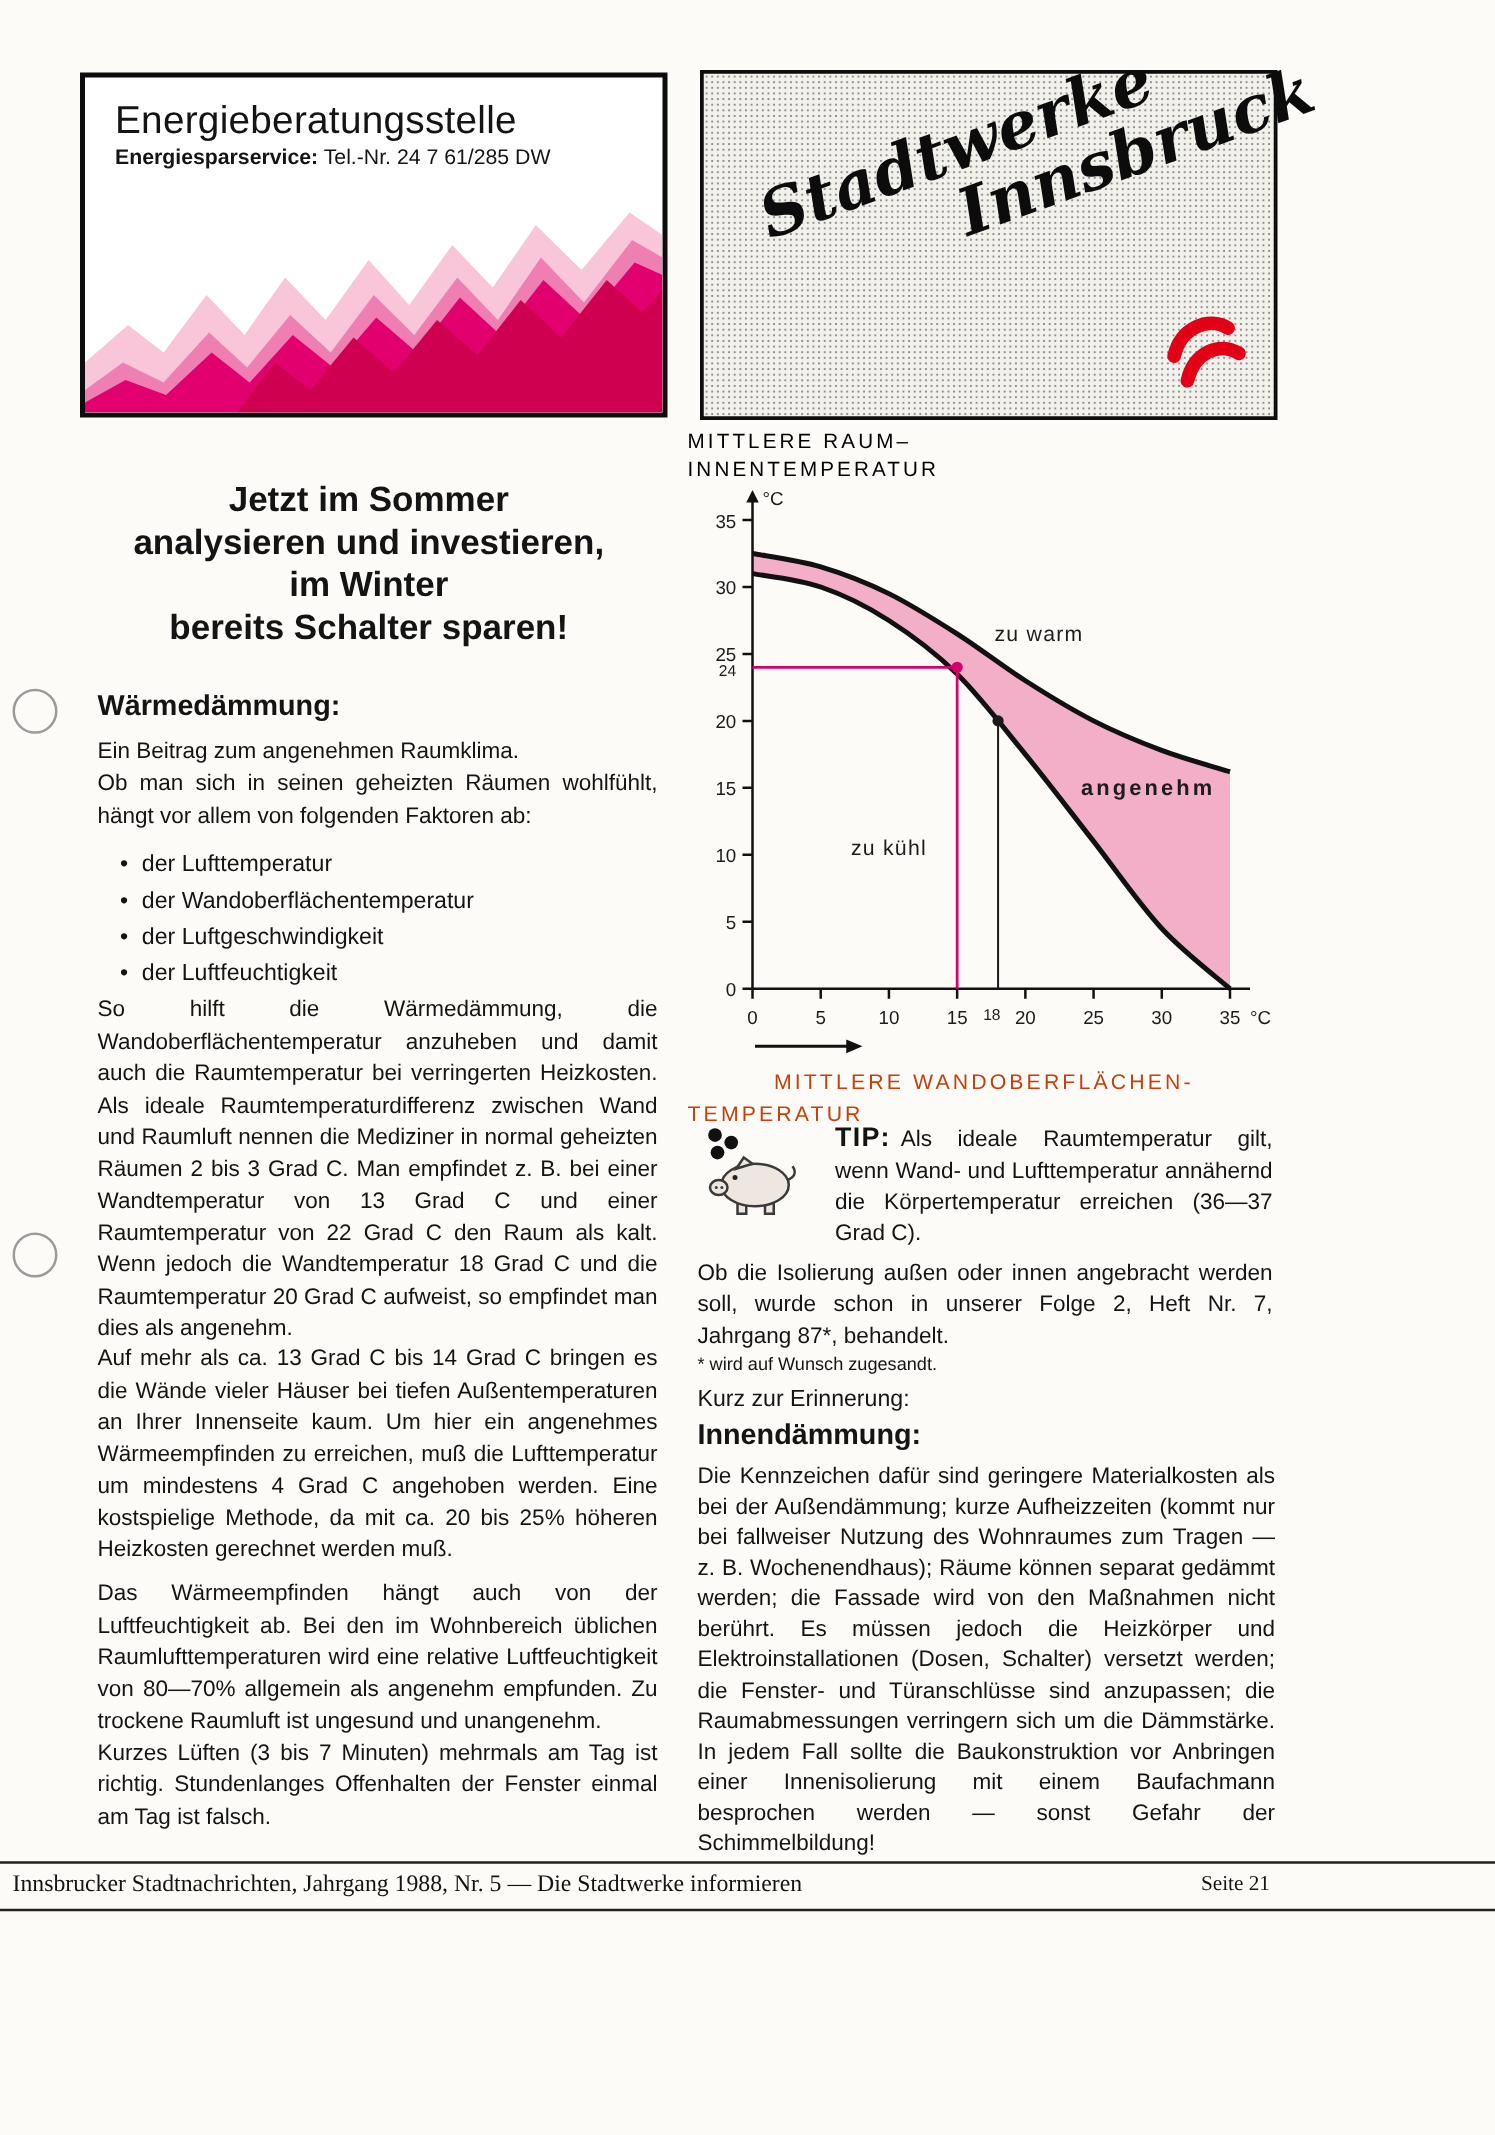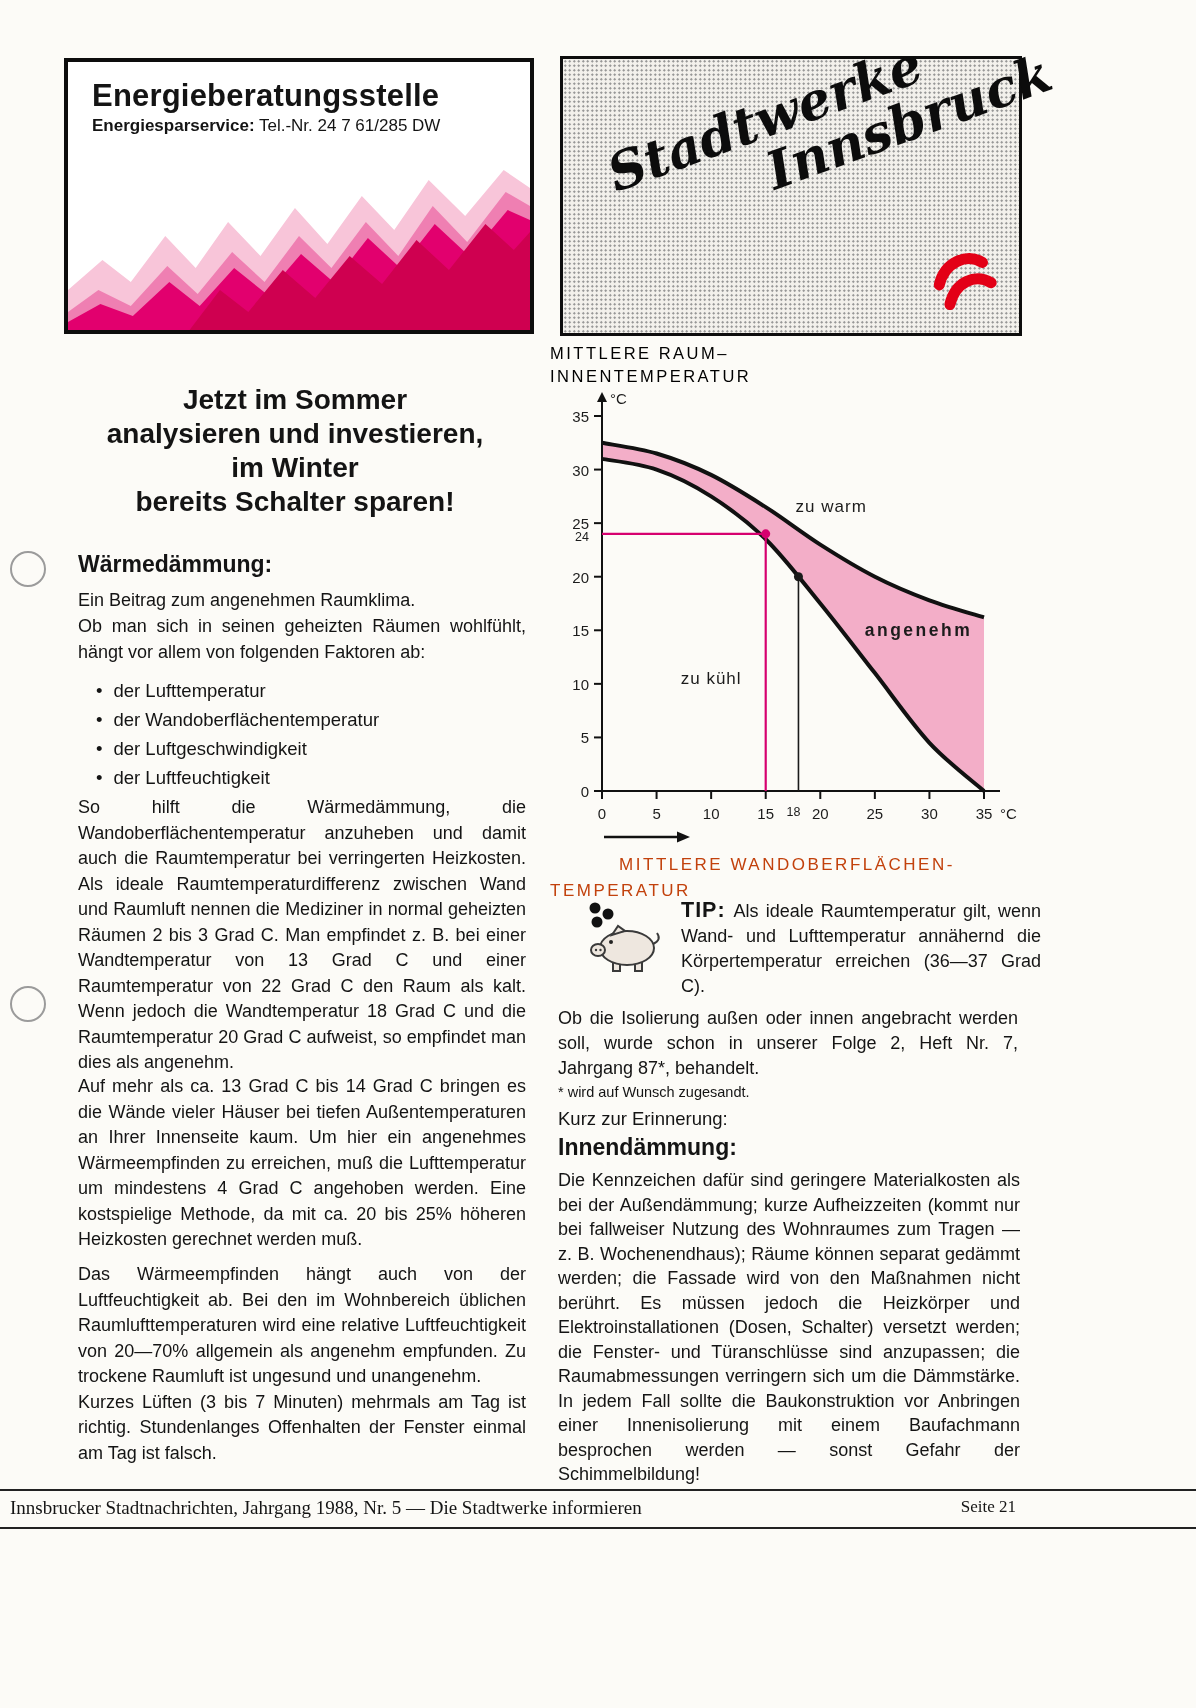--- a/index.html
+++ b/index.html
@@ -1,21 +1,21 @@
 <!DOCTYPE html>
 <html lang="de"><head>
 <meta charset="utf-8">
 <style>
   html,body{margin:0;padding:0}
   body{width:1196px;height:1708px;position:relative;background:#fcfbf7;font-family:"Liberation Sans",sans-serif;color:#141414;overflow:hidden}
   .abs{position:absolute}
 
   
   .info-box{left:64px;top:58px;width:462px;height:268px;border:4px solid #0d0d0d;background:#fff;overflow:hidden}
-  .info-title{font-size:31px;font-weight:700;margin:16px 0 2px 24px;letter-spacing:.2px}
+  .info-title{font-size:31px;font-weight:400;margin:16px 0 2px 24px;letter-spacing:.2px}
   .info-sub{margin-left:24px;font-size:17px}
   .info-sub .b{font-weight:700}
   .peaks{position:absolute;left:0;bottom:0;width:100%;height:168px;display:block}
 
   
   .logo-box{left:560px;top:56px;width:456px;height:274px;border:3px solid #0d0d0d;background-color:#f3f1ec;
     background-image:radial-gradient(#8f8f8f .9px,rgba(0,0,0,0) 1.2px);background-size:4.5px 4.5px}
   .brand{position:absolute;left:38px;top:92px;transform:rotate(-20deg);transform-origin:left top;
     font-family:"DejaVu Serif",serif;font-style:italic;font-weight:700;font-size:52px;line-height:52px;color:#0c0c0c;white-space:nowrap}
   .brand .l2{margin-left:150px;display:block}
@@ -39,21 +39,21 @@
   .body-text{font-size:18px;line-height:25.5px;text-align:justify;hyphens:auto}
   .intro1{left:78px;top:588px;width:448px}
   .intro2{left:78px;top:614px;width:448px}
   .bullets{left:96px;top:676px;list-style:none;font-size:18.5px;line-height:29px;margin:0;padding:0}
   .bullets li::before{content:"\2022";margin-right:11px}
   .p1{left:78px;top:795px;width:448px}
   .p2{left:78px;top:1074px;width:448px}
   .p3{left:78px;top:1262px;width:448px}
 
   
-  .tip{left:581px;top:898px;width:460px;display:flex;gap:12px}
+  .tip{left:558px;top:898px;width:460px;display:flex;gap:22px}
   .tip-icon{flex:0 0 88px}
   .tip-text{font-size:18px;line-height:25px;text-align:justify}
   .tip-label{font-weight:700;font-size:21.5px;letter-spacing:1px;margin-right:8px}
   .iso{left:558px;top:1006px;width:460px;line-height:25px}
   .footnote{left:558px;top:1084px;font-size:14.5px}
   .kicker{left:558px;top:1108px;font-size:18.5px}
   .inn-heading{left:558px;top:1134px;font-size:23px;font-weight:700}
   .inn-para{left:558px;top:1168px;width:462px;line-height:24.5px}
 
   
@@ -172,21 +172,21 @@
 <ul class="abs bullets">
   <li>der Lufttemperatur</li>
   <li>der Wandoberflächentemperatur</li>
   <li>der Luftgeschwindigkeit</li>
   <li>der Luftfeuchtigkeit</li>
 </ul>
 
 <div class="abs body-text p1">So hilft die Wärmedämmung, die Wandoberflächentemperatur anzuheben und damit auch die Raumtemperatur bei verringerten Heizkosten. Als ideale Raumtemperaturdifferenz zwischen Wand und Raumluft nennen die Mediziner in normal geheizten Räumen 2 bis 3 Grad C. Man empfindet z. B. bei einer Wandtemperatur von 13 Grad C und einer Raumtemperatur von 22 Grad C den Raum als kalt. Wenn jedoch die Wandtemperatur 18 Grad C und die Raumtemperatur 20 Grad C aufweist, so empfindet man dies als angenehm.</div>
 <div class="abs body-text p2">Auf mehr als ca. 13 Grad C bis 14 Grad C bringen es die Wände vieler Häuser bei tiefen Außentemperaturen an Ihrer Innenseite kaum. Um hier ein angenehmes Wärmeempfinden zu erreichen, muß die Lufttemperatur um mindestens 4 Grad C angehoben werden. Eine kostspielige Methode, da mit ca. 20 bis 25% höheren Heizkosten gerechnet werden muß.</div>
 <div class="abs body-text p3">
-  <div>Das Wärmeempfinden hängt auch von der Luftfeuchtigkeit ab. Bei den im Wohnbereich üblichen Raumlufttemperaturen wird eine relative Luftfeuchtigkeit von 20—70% allgemein als angenehm empfunden. Zu trockene Raumluft ist ungesund und unangenehm.</div>
+  <div>Das Wärmeempfinden hängt auch von der Luftfeuchtigkeit ab. Bei den im Wohnbereich üblichen Raumlufttemperaturen wird eine relative Luftfeuchtigkeit von 80—70% allgemein als angenehm empfunden. Zu trockene Raumluft ist ungesund und unangenehm.</div>
   <div>Kurzes Lüften (3 bis 7 Minuten) mehrmals am Tag ist richtig. Stundenlanges Offenhalten der Fenster einmal am Tag ist falsch.</div>
 </div>
 
 <div class="abs tip">
   <div class="tip-icon">
     <svg width="86" height="80" viewBox="0 0 86 80">
       <circle cx="14" cy="10" r="5.5" fill="#111"></circle>
       <circle cx="27" cy="16" r="5.5" fill="#111"></circle>
       <circle cx="16" cy="24" r="5.5" fill="#111"></circle>
       <rect x="32" y="62" width="7" height="11" fill="#eee7df" stroke="#3a3a3a" stroke-width="2"></rect>

